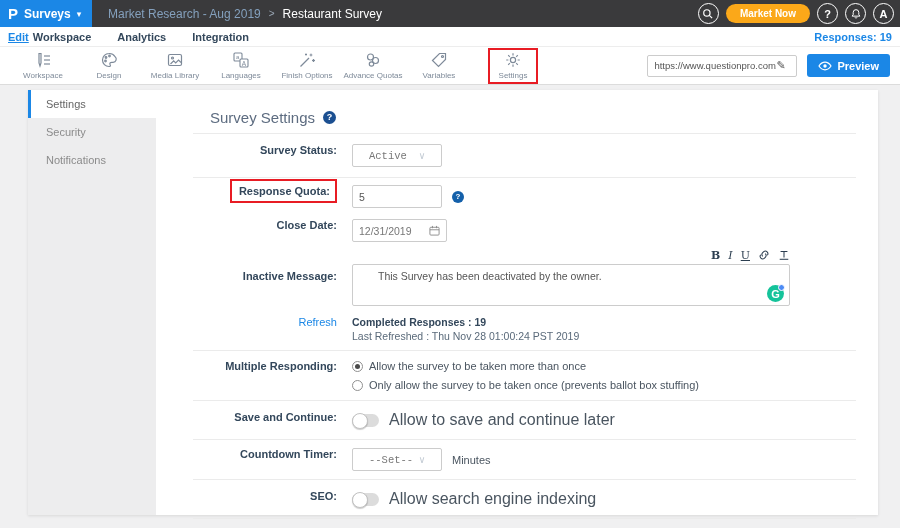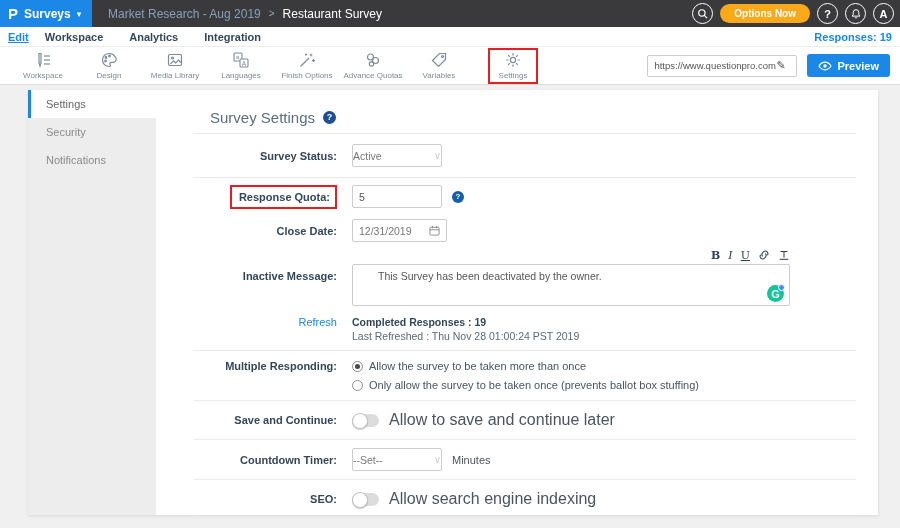--- a/index.html
+++ b/index.html
@@ -18,21 +18,21 @@
   .breadcrumb { display:flex; align-items:center; gap:8px; margin-left:16px; font-size:12px; }
   .crumb-parent { color:#84a0bd; }
   .crumb-sep { color:#9aa7b5; font-size:10px; }
   .crumb-current { color:#ffffff; }
   .topbar-right { margin-left:auto; display:flex; align-items:center; gap:7px; padding-right:6px; }
   .circle-btn { width:21px; height:21px; border:1.5px solid #fff; border-radius:50%; display:flex; align-items:center; justify-content:center; color:#fff; font-size:11px; font-weight:bold; }
   .upgrade-btn { background:#fba819; color:#fff; font-size:10px; font-weight:bold; border:none; border-radius:10px; height:19px; padding:0 14px; }
   
   .navbar { height:20px; background:#fff; display:flex; align-items:center; padding:0 8px; border-bottom:1px solid #ededed; }
   .nav-item { font-size:11px; font-weight:bold; color:#33475b; margin-right:26px; text-decoration:none; }
-  .nav-item.active { color:#1b87e6; text-decoration:underline; margin-right:16px; }
+  .nav-item.active { color:#1b87e6; text-decoration:underline; margin-right:4px; }
   .responses { margin-left:auto; font-size:11px; font-weight:bold; color:#1b87e6; }
   
   .toolbar { height:38px; background:#fff; border-bottom:1px solid #dcdcdc; display:flex; align-items:center; padding:0 10px; }
   .tool-item { width:66px; display:flex; flex-direction:column; align-items:center; justify-content:center; gap:2px; }
   .tool-item .t-label { font-size:8px; color:#7e8a99; white-space:nowrap; }
   .tool-item svg { display:block; }
   .tool-item.highlighted { border:2px solid #e81c24; width:50px; padding:1px 0 2px; margin-left:16px; }
   .toolbar-right { margin-left:auto; display:flex; align-items:center; gap:10px; }
   .url-box { width:150px; height:22px; border:1px solid #ccc; border-radius:2px; display:flex; align-items:center; background:#fff; }
   .url-input { border:none; outline:none; width:128px; font-size:9.5px; color:#555; padding:0 0 0 6px; font-family:"Liberation Sans",sans-serif; }
@@ -41,24 +41,24 @@
   
   .container { position:absolute; left:28px; top:90px; width:850px; height:425px; background:#fff; box-shadow:0 1px 3px rgba(0,0,0,.10); display:flex; }
   .sidebar { width:128px; background:#ededee; flex-shrink:0; }
   .side-item { font-size:11px; color:#8b8b8b; padding:8px 0 8px 18px; }
   .side-item.active { background:#fff; color:#666; border-left:3px solid #1b87e6; padding-left:15px; }
   .main { flex:1; padding:16px 22px 0 37px; }
   .page-title { display:flex; align-items:center; gap:8px; margin-left:17px; height:22px; }
   .page-title .t-text { font-size:15px; color:#5d6c80; }
   .help-dot { width:13px; height:13px; border-radius:50%; background:#1b4f91; color:#fff; font-size:9px; font-weight:bold; display:flex; align-items:center; justify-content:center; }
   .rule { border-top:1px solid #ebebeb; }
-  .form-row { display:flex; align-items:center; }
+  .form-row { display:flex; align-items:flex-start; }
   .row-label { width:144px; flex-shrink:0; text-align:right; font-size:11px; font-weight:bold; color:#33475b; }
   .row-control { margin-left:15px; display:flex; align-items:center; }
-  .select-box { width:90px; height:23px; border:1px solid #ccc; border-radius:2px; background:#fff; display:flex; align-items:center; justify-content:space-between; padding:0 0; font-size:10.5px; color:#777; }
+  .select-box { width:90px; height:23px; border:1px solid #ccc; border-radius:2px; background:#fff; display:flex; align-items:center; justify-content:space-between; padding:0 16px; font-size:10.5px; color:#777;font-family:Liberation Mono, monospace; }
   .select-box .chev { color:#c3cbd4; font-size:10px; }
   .text-input { width:90px; height:23px; border:1px solid #ccc; border-radius:2px; font-size:10.5px; color:#555; padding:0 6px; outline:none; font-family:"Liberation Sans",sans-serif; }
   .red-outline { border:2px solid #e81c24; padding:4px 5px 4px 7px; }
   .date-box { width:95px; height:23px; border:1px solid #ccc; border-radius:2px; background:#fff; display:flex; align-items:center; justify-content:space-between; padding:0 6px; font-size:10.5px; color:#777; }
   .editor-wrap { width:438px; }
   .editor-tools { display:flex; justify-content:flex-end; align-items:center; gap:8px; height:14px; margin-bottom:2px; }
   .ed-btn { font-family:"DejaVu Serif", serif; font-size:11px; color:#2c3e50; line-height:1; }
   .ed-bold { font-weight:bold; }
   .ed-italic { font-style:italic; }
   .ed-under { text-decoration:underline; }
@@ -93,21 +93,21 @@
     <span class="crumb-sep">&gt;</span>
     <span class="crumb-current">Restaurant Survey</span>
   </div>
   <div class="topbar-right">
     <div class="circle-btn">
       <svg width="12" height="12" viewBox="0 0 16 16">
         <circle cx="6.5" cy="6.5" r="4.2" fill="none" stroke="#fff" stroke-width="1.6"></circle>
         <line x1="9.8" y1="9.8" x2="13.5" y2="13.5" stroke="#fff" stroke-width="1.6"></line>
       </svg>
     </div>
-    <button class="upgrade-btn">Options Now</button>
+    <button class="upgrade-btn">Market Now</button>
     <div class="circle-btn">
       <span>?</span>
     </div>
     <div class="circle-btn">
       <svg width="12" height="12" viewBox="0 0 18 18">
         <path d="M9 2.5a4.2 4.2 0 0 1 4.2 4.2v3.2l1.6 2.3H3.2l1.6-2.3V6.7A4.2 4.2 0 0 1 9 2.5z" fill="none" stroke="#fff" stroke-width="1.5"></path>
         <path d="M7.4 14a1.7 1.7 0 0 0 3.2 0" fill="none" stroke="#fff" stroke-width="1.5"></path>
       </svg>
     </div>
     <div class="circle-btn">

